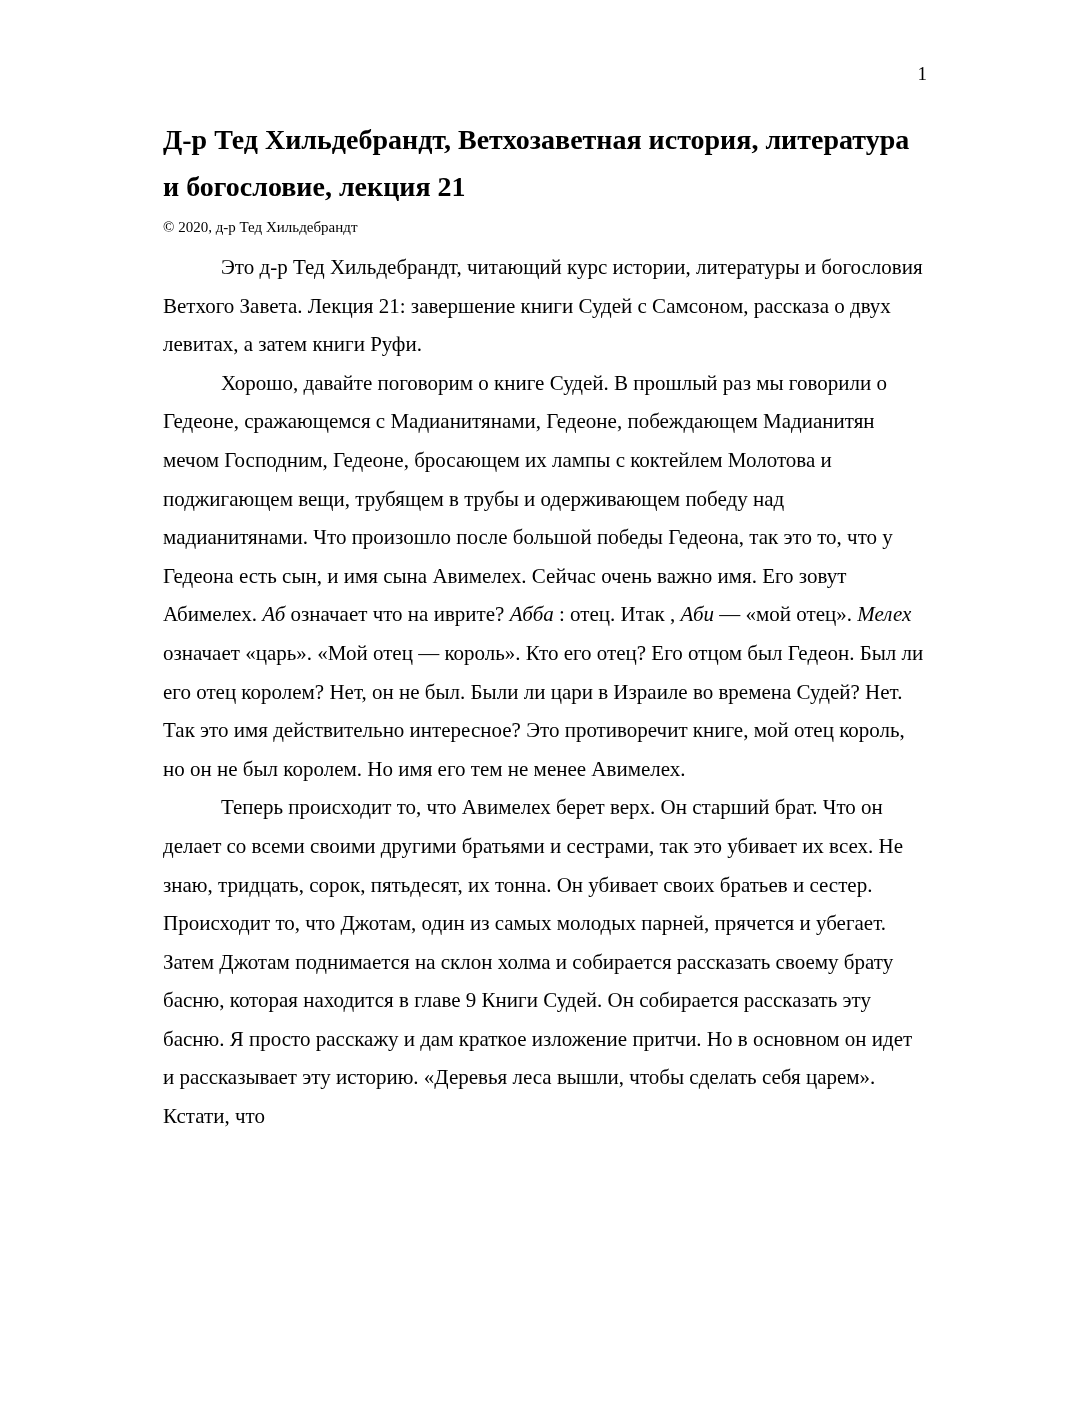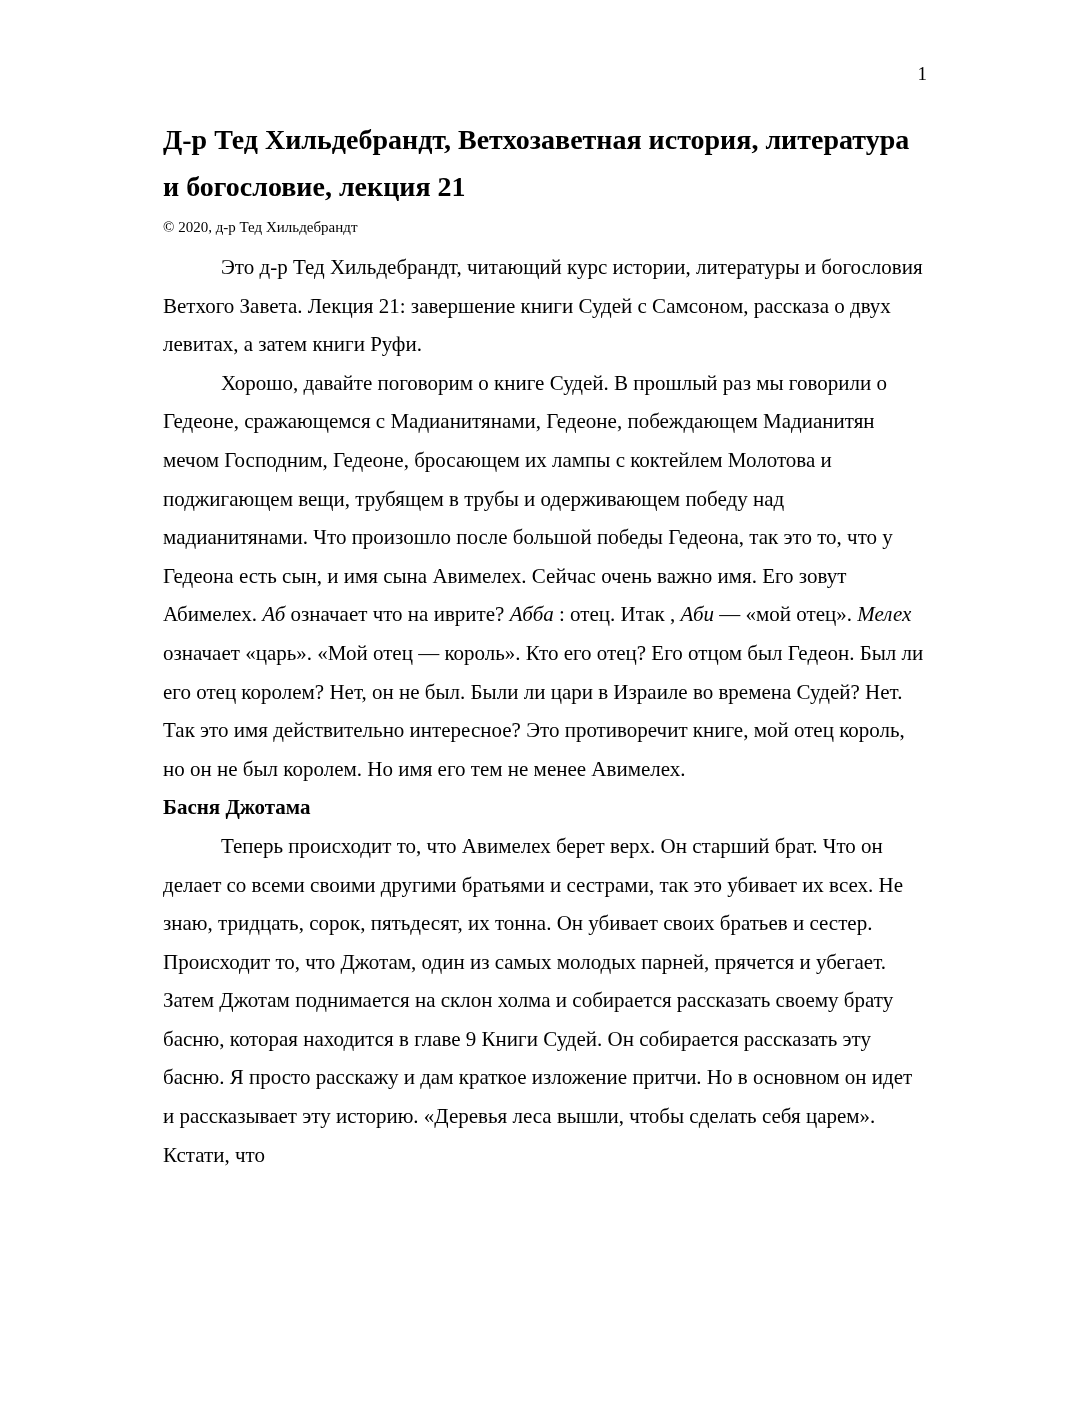--- a/index.html
+++ b/index.html
@@ -68,18 +68,17 @@
 
     <h1 class="doc-title">Д-р Тед Хильдебрандт, Ветхозаветная история, литература и богословие, лекция 21</h1>
 
     <div class="copyright">© 2020, д-р Тед Хильдебрандт</div>
 
     <p class="body-par indent">Это д-р Тед Хильдебрандт, читающий курс истории, литературы и богословия Ветхого Завета. Лекция 21: завершение книги Судей с Самсоном, рассказа о двух левитах, а затем книги Руфи.</p>
 
 
     <p class="body-par indent"><span>Хорошо, давайте поговорим о книге Судей. В прошлый раз мы говорили о Гедеоне, сражающемся с Мадианитянами, Гедеоне, побеждающем Мадианитян мечом Господним, Гедеоне, бросающем их лампы с коктейлем Молотова и поджигающем вещи, трубящем в трубы и одерживающем победу над мадианитянами. Что произошло после большой победы Гедеона, так это то, что у Гедеона есть сын, и имя сына Авимелех. Сейчас очень важно имя. Его зовут Абимелех. </span><span style="font-style: italic;">Аб</span><span> означает что на иврите? </span><span style="font-style: italic;">Абба</span><span> : отец. Итак , </span><span style="font-style: italic;">Аби</span><span> — «мой отец». </span><span style="font-style: italic;">Мелех</span><span> означает «царь». «Мой отец — король». Кто его отец? Его отцом был Гедеон. Был ли его отец королем? Нет, он не был. Были ли цари в Израиле во времена Судей? Нет. Так это имя действительно интересное? Это противоречит книге, мой отец король, но он не был королем. Но имя его тем не менее Авимелех.</span></p>
 
-    <h2 class="section-heading">Басня Джотама</h2>
 
     <p class="body-par indent">Теперь происходит то, что Авимелех берет верх. Он старший брат. Что он делает со всеми своими другими братьями и сестрами, так это убивает их всех. Не знаю, тридцать, сорок, пятьдесят, их тонна. Он убивает своих братьев и сестер. Происходит то, что Джотам, один из самых молодых парней, прячется и убегает. Затем Джотам поднимается на склон холма и собирается рассказать своему брату басню, которая находится в главе 9 Книги Судей. Он собирается рассказать эту басню. Я просто расскажу и дам краткое изложение притчи. Но в основном он идет и рассказывает эту историю. «Деревья леса вышли, чтобы сделать себя царем». Кстати, что</p>
 
   </div>
 </div>
 
 </body></html>

